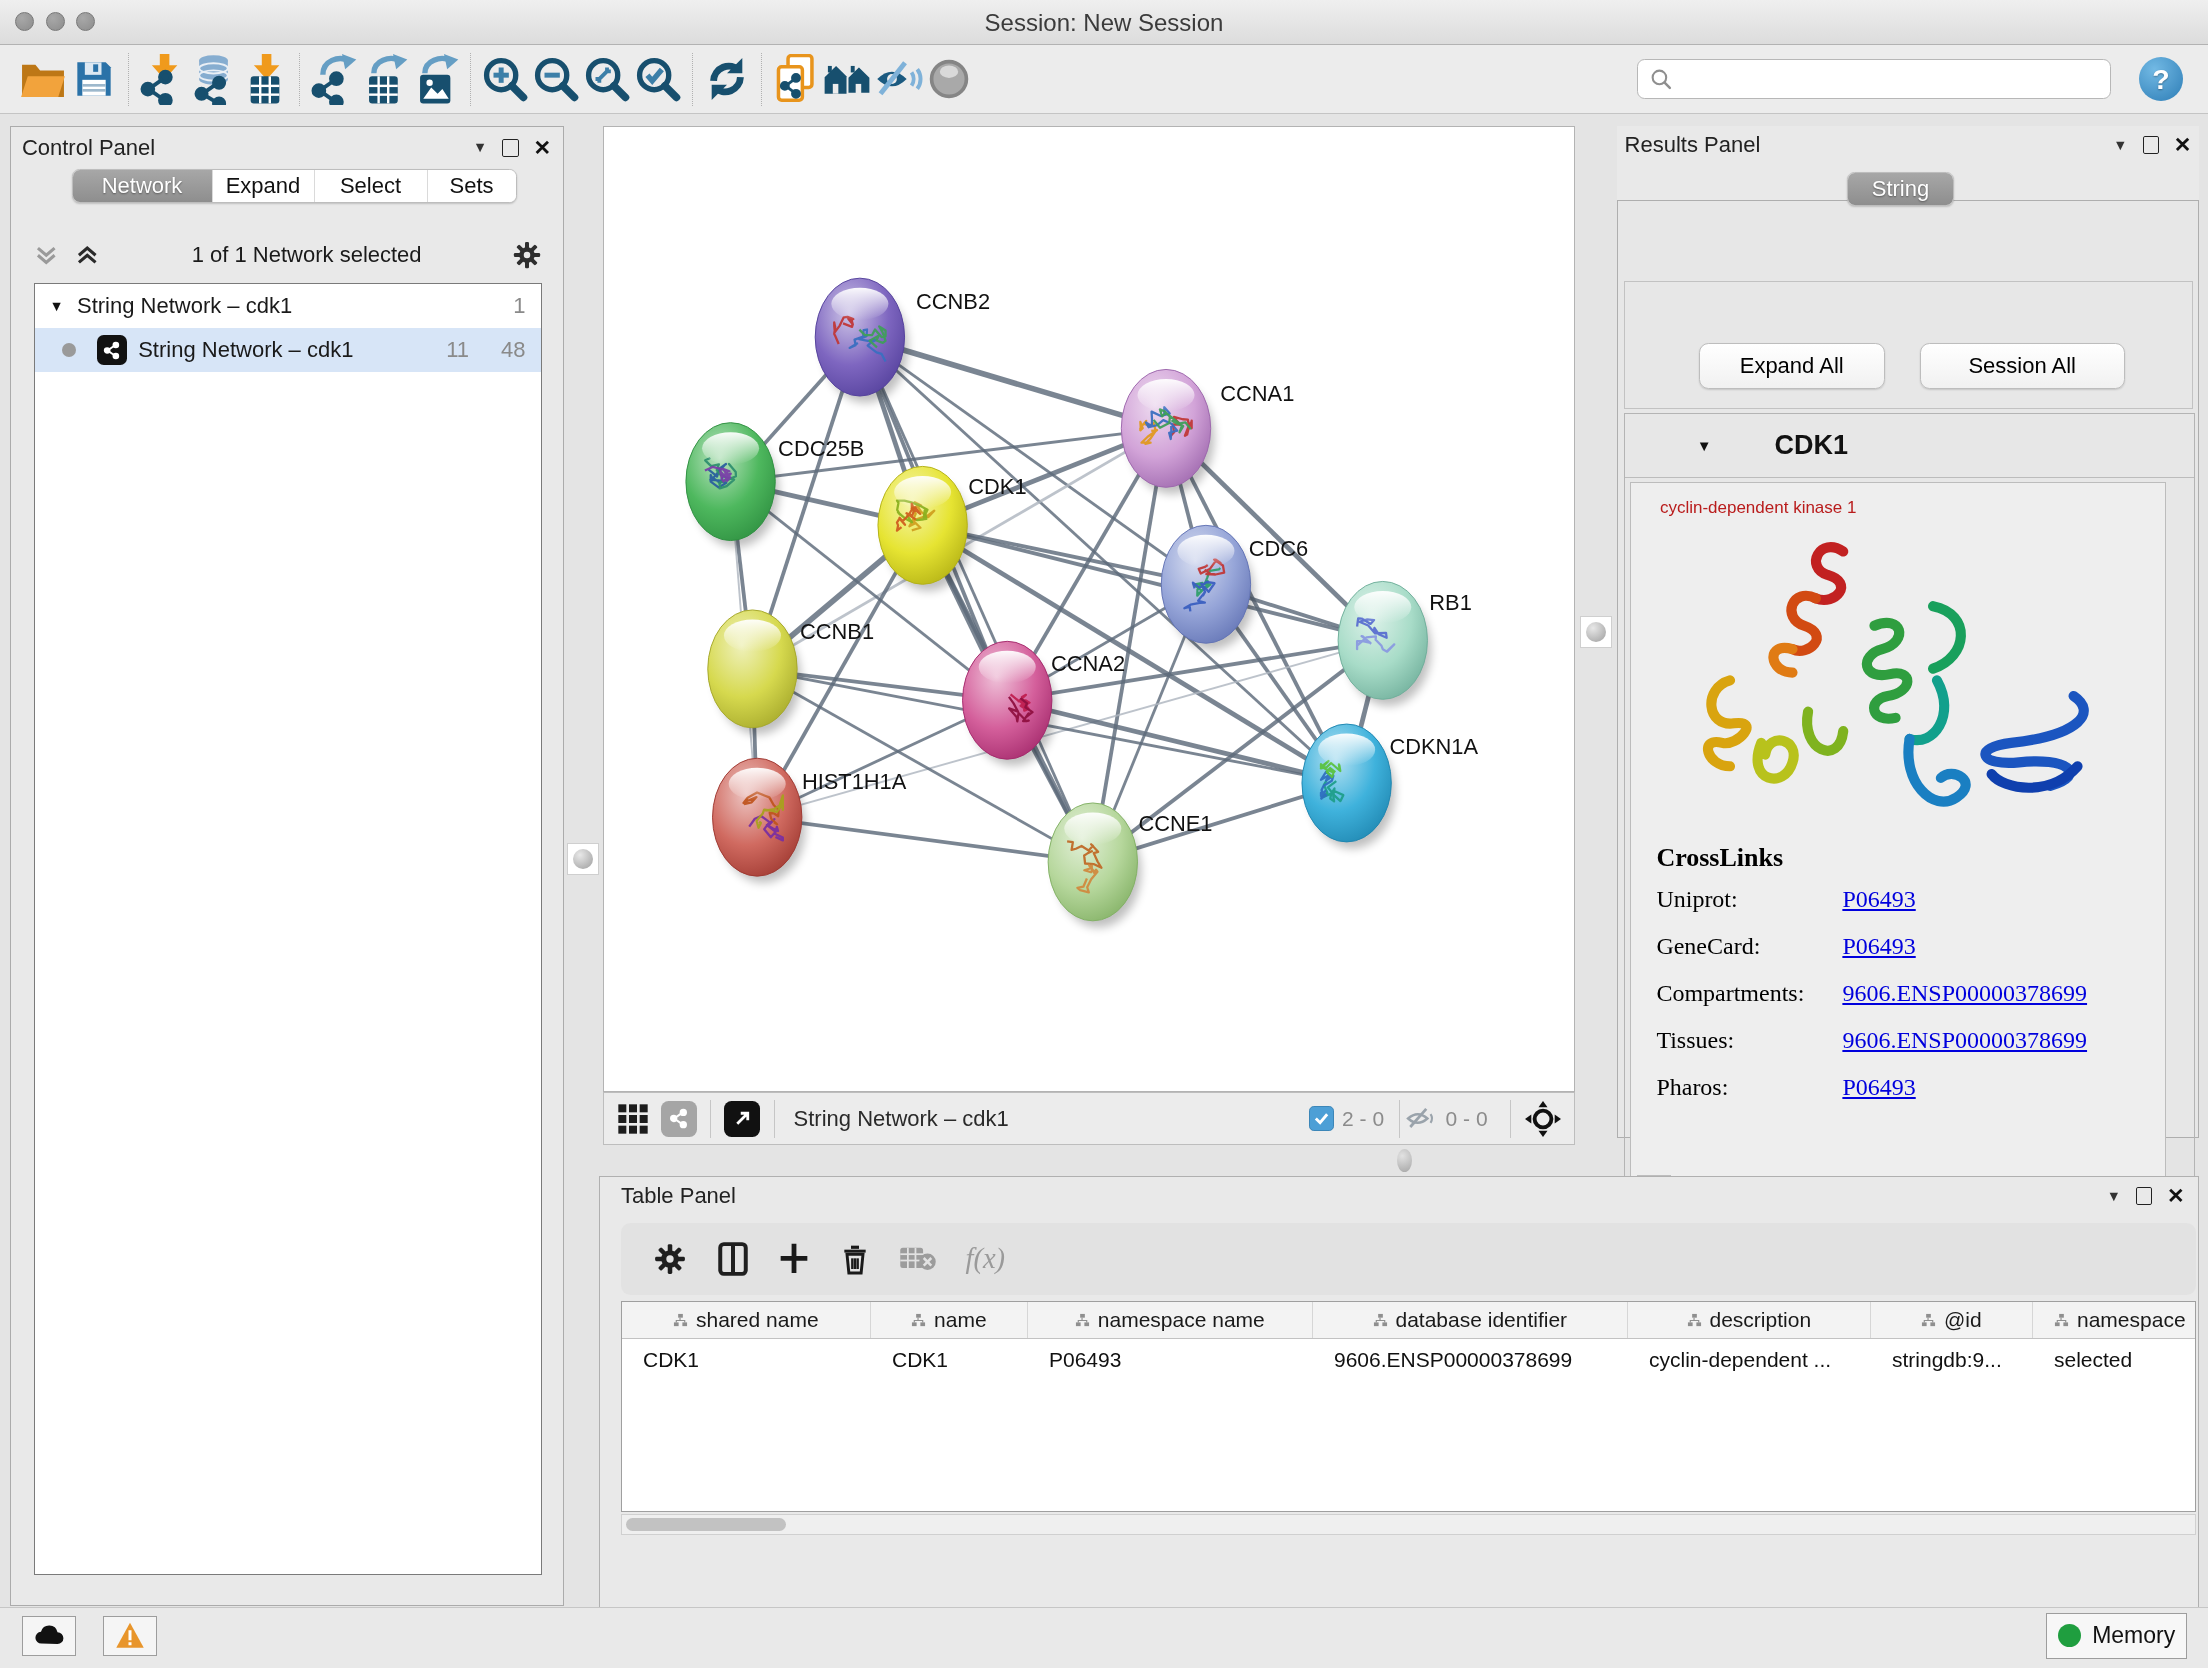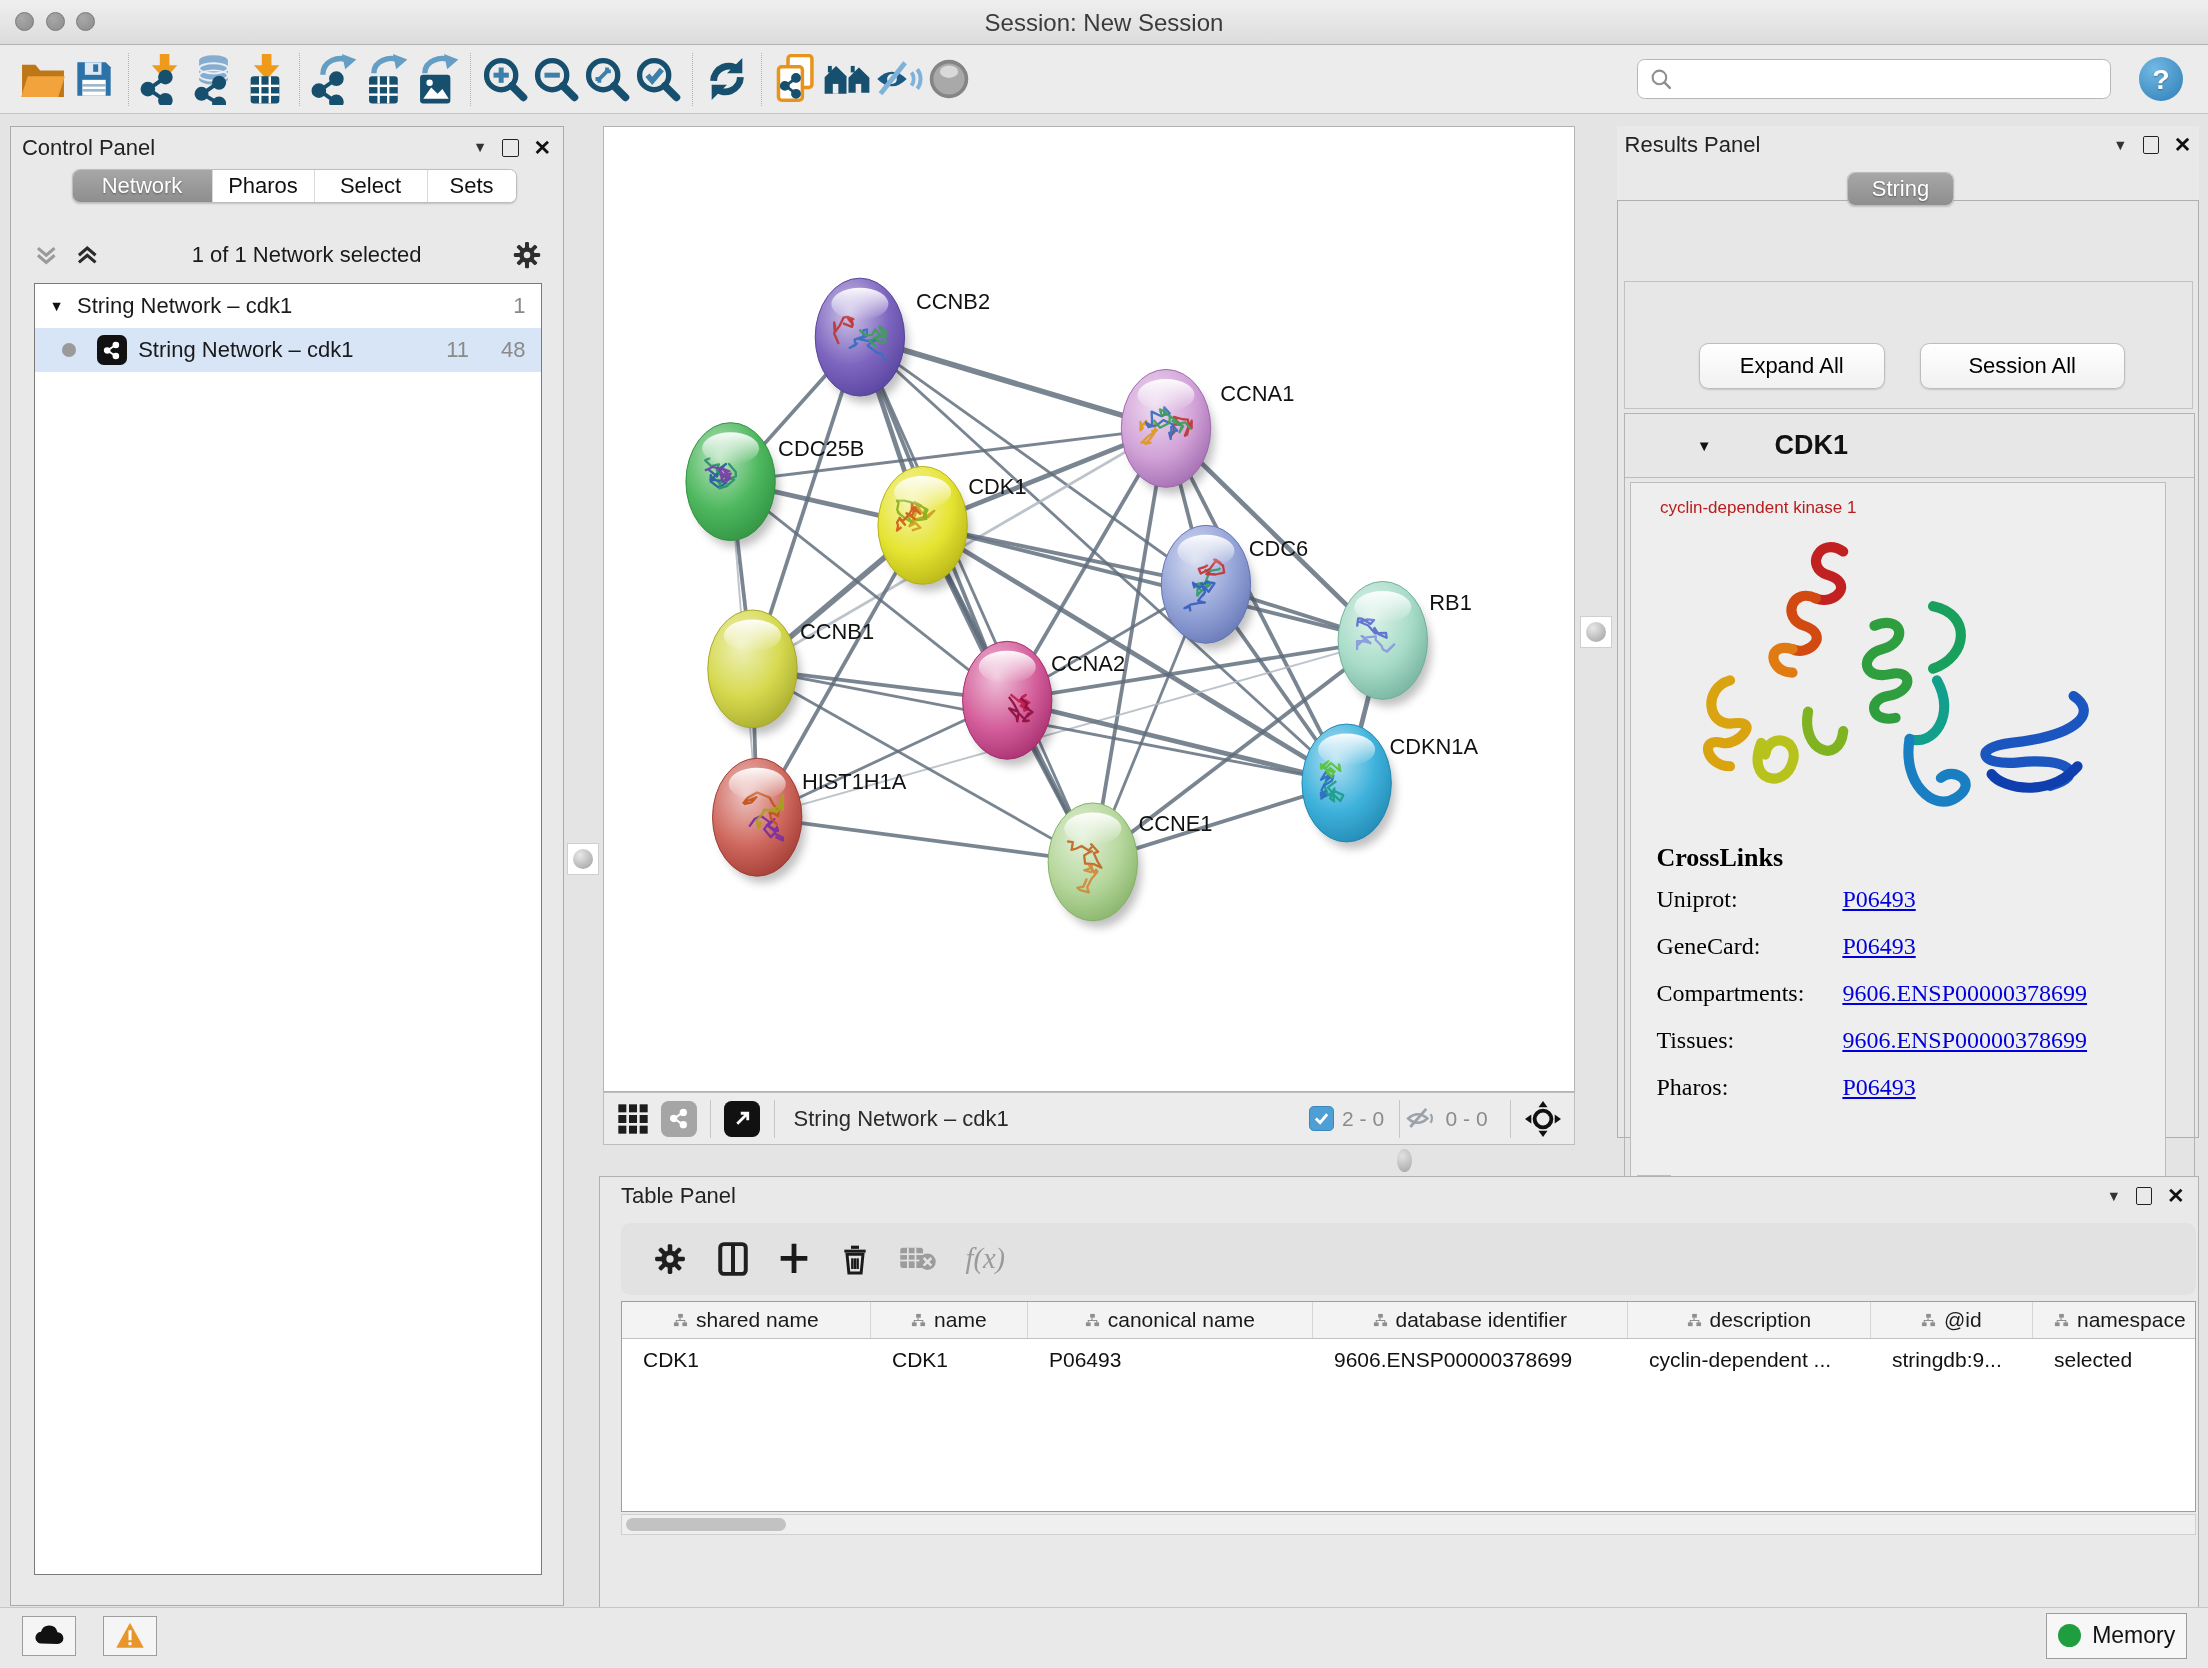--- a/index.html
+++ b/index.html
@@ -312,21 +312,21 @@
   <div class="cp-header">
     <span class="panel-title">Control Panel</span>
     <span class="ph-btns">
       <span class="ph-collapse">▼</span>
       <span class="ph-float"></span>
       <span class="ph-close">✕</span>
     </span>
   </div>
   <div class="seg cp-tabs">
     <div class="tab selected" style="width:139px">Network</div>
-    <div class="tab" style="width:101px">Pharos</div>
+    <div class="tab" style="width:101px">Expand</div>
     <div class="tab" style="width:112px">Select</div>
     <div class="tab" style="width:88px">Sets</div>
   </div>
   <div class="cp-selrow">
     <svg width="28.5" height="28.5" viewBox="0 0 24 24">
       <g stroke="#9a9a9a" stroke-width="2.6" fill="none">
           <path d="M5 6 l7 6 7-6"></path>
           <path d="M5 12 l7 6 7-6"></path>
         </g>
     </svg>
@@ -770,21 +770,21 @@
         </div>
       <div class="t-hcell c2">
           <svg width="15" height="15" viewBox="0 0 16 16">
             <g fill="#8f8f8f">
               <rect x="5.5" y="1" width="5" height="4"></rect>
               <rect x="1" y="10" width="5" height="4"></rect>
               <rect x="10" y="10" width="5" height="4"></rect>
               <path d="M7.5 5 v3 M3.5 10 v-2 h9 v2" stroke="#8f8f8f" stroke-width="1.2" fill="none"></path>
             </g>
           </svg>
-          <span>canonical name</span>
+          <span>namespace name</span>
         </div>
       <div class="t-hcell c3">
           <svg width="15" height="15" viewBox="0 0 16 16">
             <g fill="#8f8f8f">
               <rect x="5.5" y="1" width="5" height="4"></rect>
               <rect x="1" y="10" width="5" height="4"></rect>
               <rect x="10" y="10" width="5" height="4"></rect>
               <path d="M7.5 5 v3 M3.5 10 v-2 h9 v2" stroke="#8f8f8f" stroke-width="1.2" fill="none"></path>
             </g>
           </svg>

